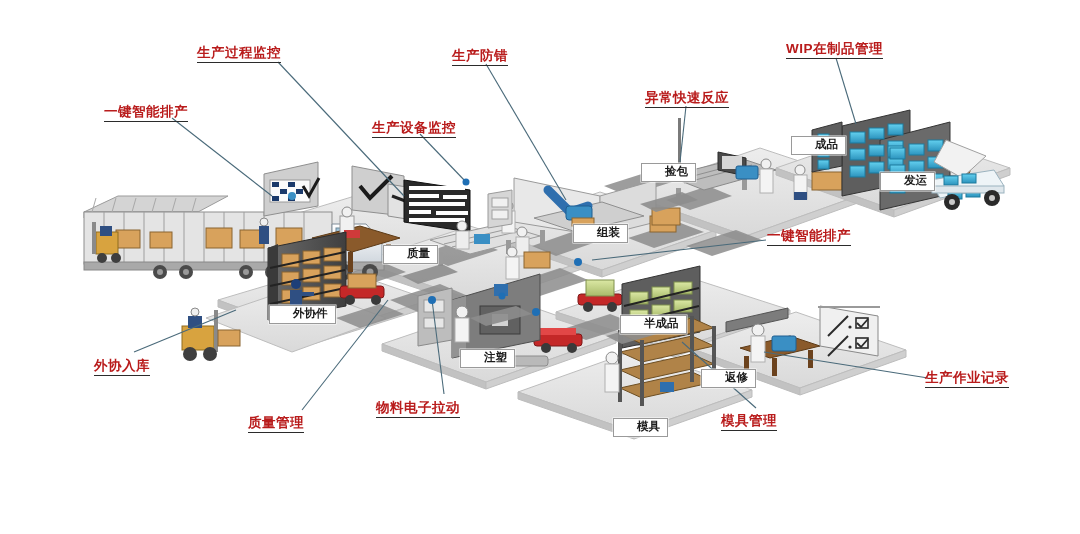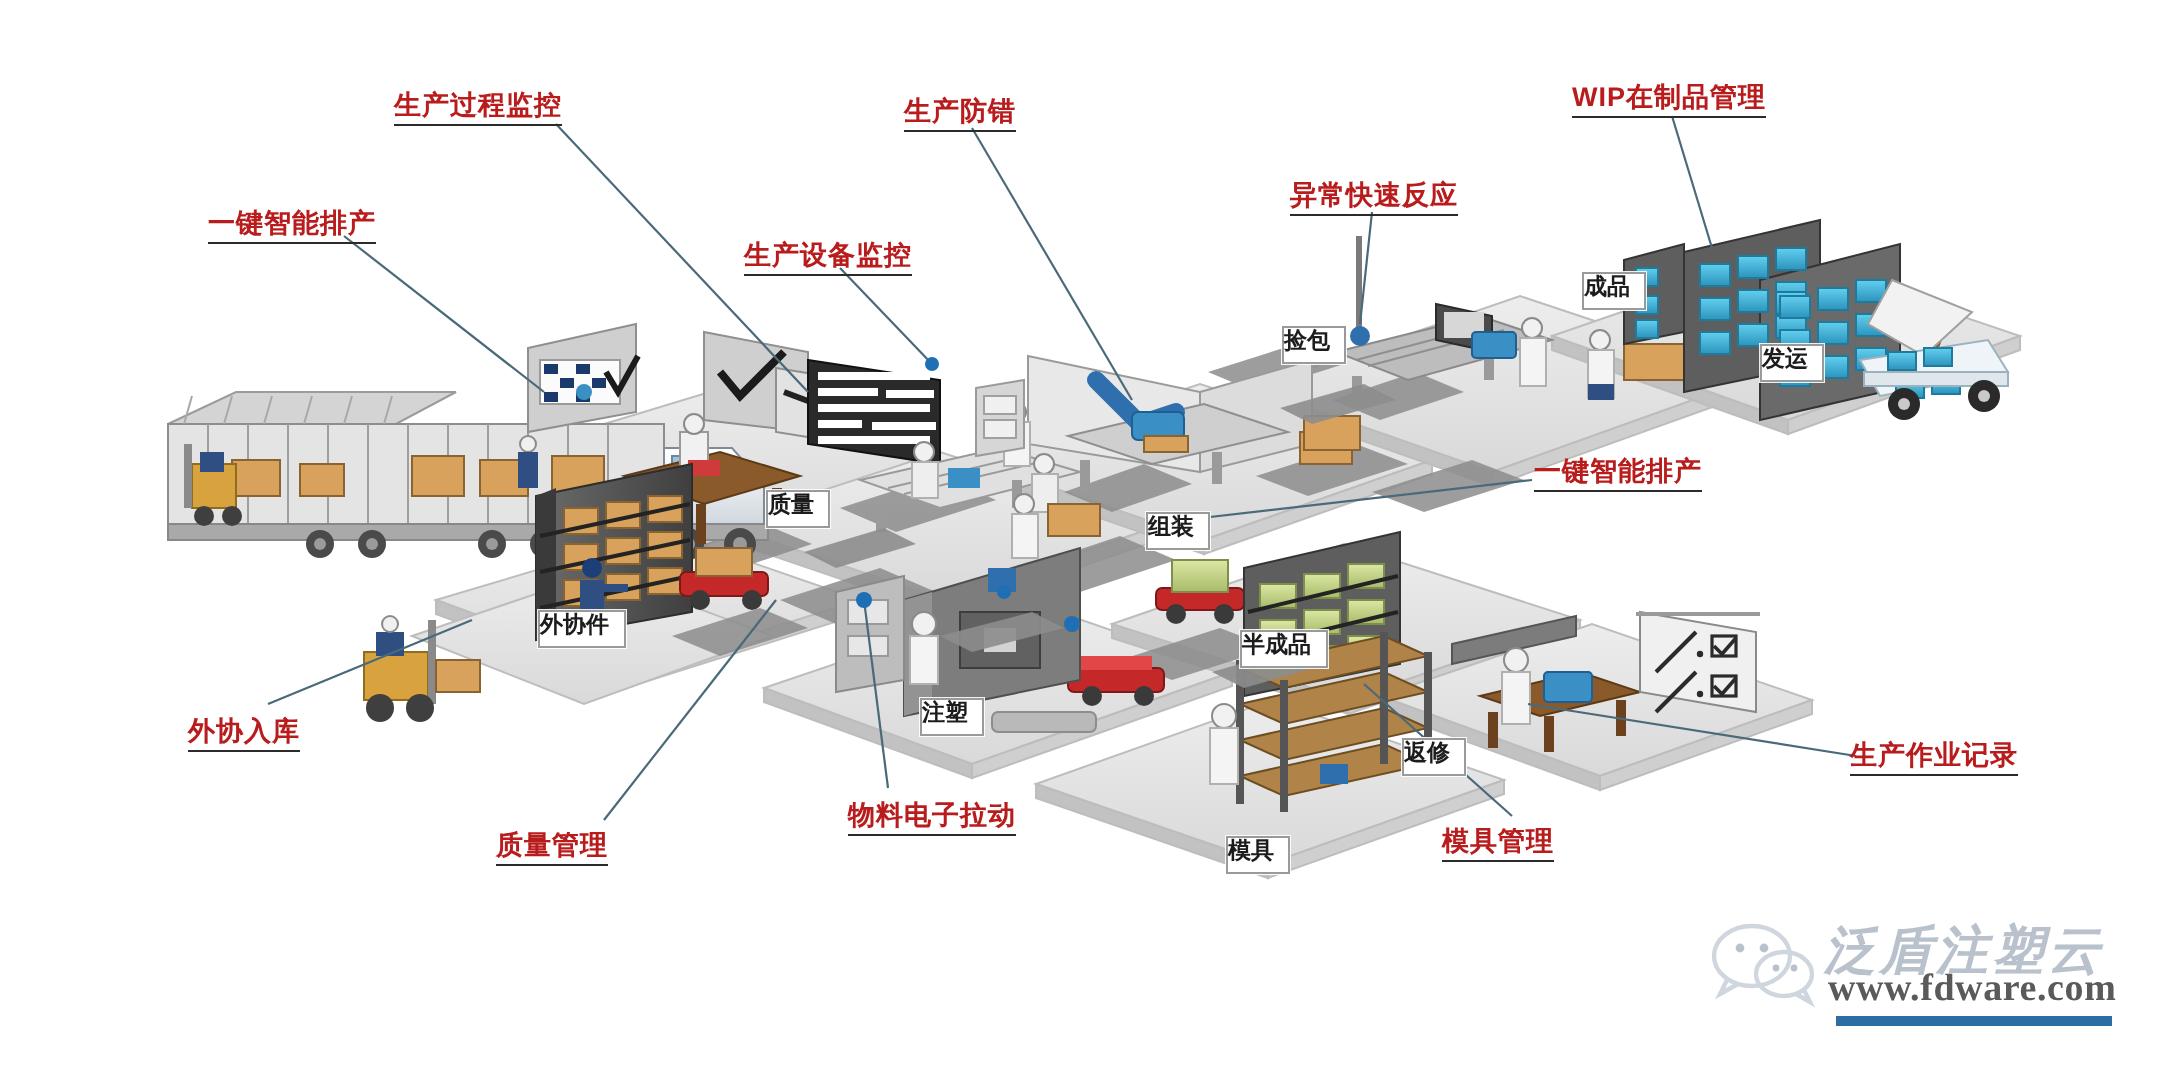--- a/index.html
+++ b/index.html
@@ -24,21 +24,21 @@
     line-height:1.15;
   }
   
   .tag{
     position:absolute;
     font-size:11.5px;
     font-weight:bold;
     color:#1c1c1c;
     background:#ffffff;
     border:1px solid #9a9a9a;
-    padding:1px 7px 2px 0;
+    padding:1px 7px 2px 23px;
     white-space:nowrap;
     line-height:1.2;
     box-shadow:0 0 0 .5px rgba(255,255,255,.9);
   }
 
   
   #watermark{
     position:absolute;right:16px;bottom:10px;
     width:210px;height:72px;
   }
@@ -580,44 +580,29 @@
 
   <div class="callout" style="left:104px;top:104px;">一键智能排产</div>
   <div class="callout" style="left:197px;top:45px;">生产过程监控</div>
   <div class="callout" style="left:372px;top:120px;">生产设备监控</div>
   <div class="callout" style="left:452px;top:48px;">生产防错</div>
   <div class="callout" style="left:645px;top:90px;">异常快速反应</div>
   <div class="callout" style="left:786px;top:41px;">WIP在制品管理</div>
   <div class="callout" style="left:767px;top:228px;">一键智能排产</div>
   <div class="callout" style="left:925px;top:370px;">生产作业记录</div>
   <div class="callout" style="left:721px;top:413px;">模具管理</div>
-  <div class="callout" style="left:376px;top:400px;margin-left:48px;">物料电子拉动</div>
+  <div class="callout" style="left:376px;top:400px;">物料电子拉动</div>
   <div class="callout" style="left:248px;top:415px;">质量管理</div>
   <div class="callout" style="left:94px;top:358px;">外协入库</div>
 
   <div class="tag" style="left:269px;top:305px;">外协件</div>
   <div class="tag" style="left:383px;top:245px;">质量</div>
   <div class="tag" style="left:460px;top:349px;">注塑</div>
-  <div class="tag" style="left:573px;top:256px;font-family:Liberation Mono, monospace;">组装</div>
+  <div class="tag" style="left:573px;top:224px;font-family:Liberation Mono, monospace;">组装</div>
   <div class="tag" style="left:620px;top:315px;">半成品</div>
   <div class="tag" style="left:613px;top:398px;margin-top:20px;">模具</div>
   <div class="tag" style="left:701px;top:336px;margin-top:33px;">返修</div>
   <div class="tag" style="left:641px;top:163px;">捡包</div>
   <div class="tag" style="left:791px;top:136px;">成品</div>
   <div class="tag" style="left:880px;top:172px;">发运</div>
 
-  <div id="watermark">
-    <svg width="56" height="48" viewBox="0 0 56 48" style="position:absolute;left:0;top:6px;">
-      <ellipse cx="22" cy="20" rx="19" ry="15" fill="none" stroke="#cfd6dd" stroke-width="2.2"></ellipse>
-      <path d="M10,31 L6,39 L15,34" fill="none" stroke="#cfd6dd" stroke-width="2.2"></path>
-      <circle cx="16" cy="16" r="2.2" fill="#b9c2cc"></circle>
-      <circle cx="28" cy="16" r="2.2" fill="#b9c2cc"></circle>
-      <ellipse cx="38" cy="29" rx="14" ry="11" fill="none" stroke="#cfd6dd" stroke-width="2.2"></ellipse>
-      <path d="M48,37 L51,43 L44,39" fill="none" stroke="#cfd6dd" stroke-width="2.2"></path>
-      <circle cx="34" cy="26" r="1.7" fill="#b9c2cc"></circle>
-      <circle cx="43" cy="26" r="1.7" fill="#b9c2cc"></circle>
-    </svg>
-    <div class="wm-cn">泛盾注塑云</div>
-    <div class="wm-url">www.fdware.com</div>
-    <div class="wm-bar" style="background: rgb(46, 109, 164);"></div>
-  </div>
 
 </div>
 
 </body></html>

